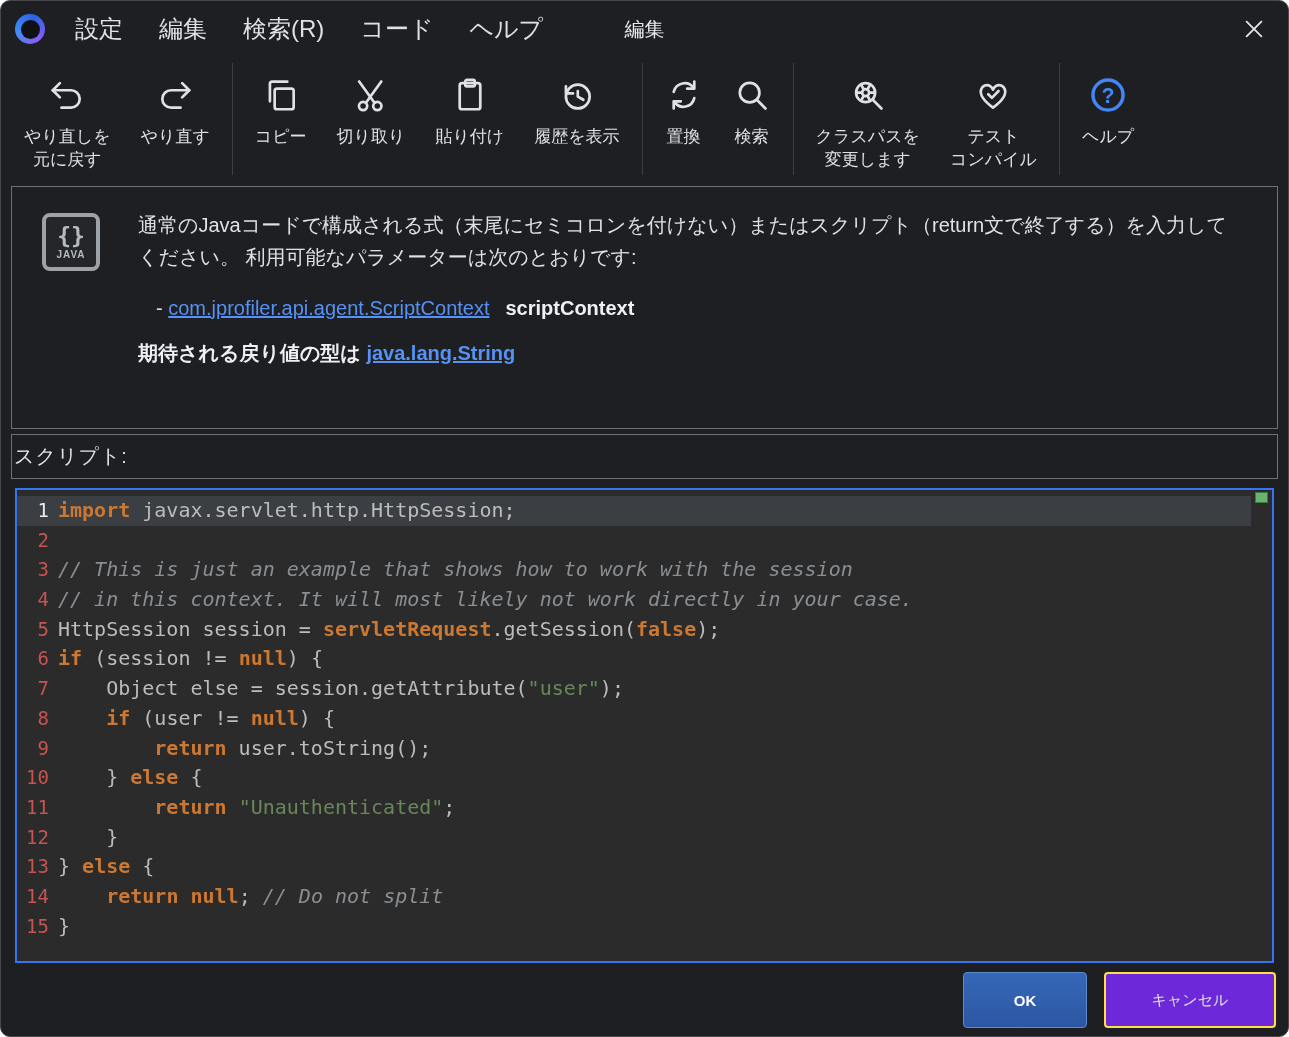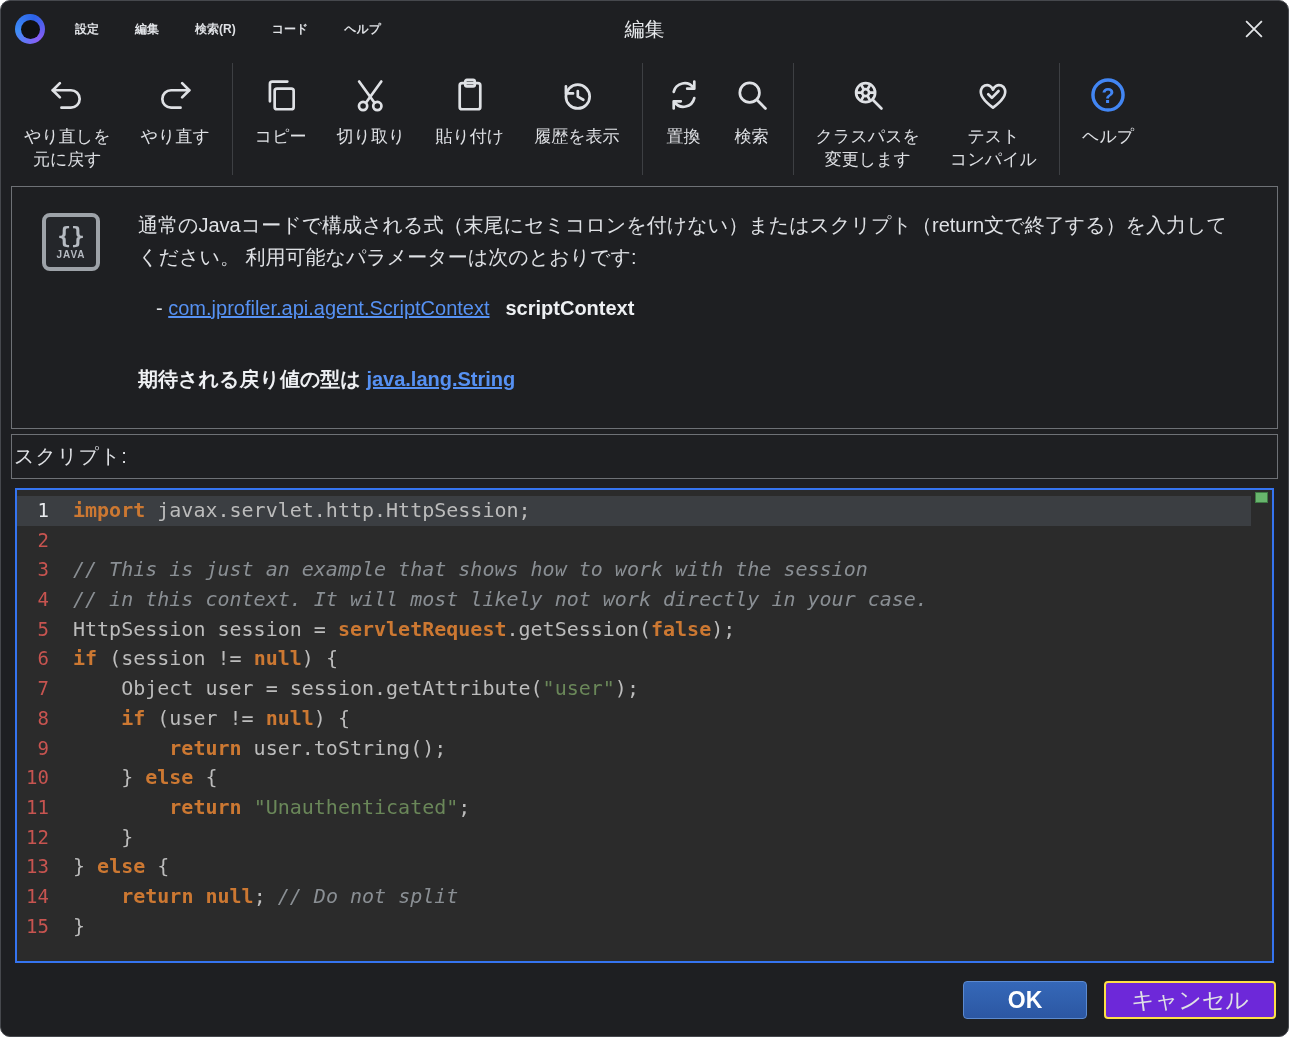--- a/index.html
+++ b/index.html
@@ -7,21 +7,21 @@
                font-family: "Liberation Sans", sans-serif; }
   .dialog { position: absolute; inset: 0; background: #1e1f22; color: #dfe1e5;
             border: 1px solid #46484d; border-radius: 10px; overflow: hidden; }
 
   
   .titlebar { height: 56px; display: flex; align-items: center; padding: 0 16px 0 14px; position: relative; }
   .app-icon { width: 30px; height: 30px; border-radius: 50%; flex: 0 0 auto; margin-right: 30px;
               background: conic-gradient(from 140deg, #8a5cf6, #3f8df6, #2b62e8, #8a5cf6);
               display: flex; align-items: center; justify-content: center; }
   .app-icon-inner { width: 19px; height: 19px; border-radius: 50%; background: #101114; }
-  .menu-item { font-size: 12px; margin-right: 36px; cursor: default; font-weight: bold; }
+  .menu-item { font-size: 24px; margin-right: 36px; cursor: default; }
   .win-title { position: absolute; left: 50%; transform: translateX(-50%); font-size: 20px; color: #e8eaed; }
   .close-btn { margin-left: auto; width: 36px; height: 36px; background: transparent; border: none;
                display: flex; align-items: center; justify-content: center; cursor: pointer; }
   .close-btn svg { width: 18px; height: 18px; stroke: #e3e5e8; stroke-width: 1.6; fill: none; }
 
   
   .toolbar { height: 124px; display: flex; align-items: stretch; padding: 0 8px; }
   .tb-btn { display: flex; flex-direction: column; align-items: center; padding: 12px 15px 6px; cursor: pointer; }
   .tb-icon { height: 52px; display: flex; align-items: center; justify-content: center; }
   .tb-icon svg { width: 38px; height: 38px; stroke: #dfe1e5; stroke-width: 1.7; fill: none;
@@ -38,49 +38,49 @@
                background: #24262a; display: flex; flex-direction: column; align-items: center;
                justify-content: center; flex: 0 0 auto; margin-top: 4px; }
   .braces { font-size: 23px; font-weight: bold; line-height: 1; font-family: "DejaVu Sans Mono", monospace; }
   .java-word { font-size: 10px; font-weight: bold; letter-spacing: 1px; margin-top: 1px; }
   .info-text { margin-left: 38px; font-size: 20px; }
   .info-para { line-height: 32px; max-width: 1105px; color: #dfe1e5; }
   .param-list { margin-top: 20px; margin-left: 18px; }
   .param-row { line-height: 31px; }
   .link { color: #5691f3; text-decoration: underline; cursor: pointer; }
   .param-name { font-weight: bold; color: #eef0f3; margin-left: 16px; }
-  .return-line { margin-top: 42px; font-weight: bold; color: #eef0f3; }
+  .return-line { margin-top: 16px; font-weight: bold; color: #eef0f3; }
   .return-line .link { font-weight: bold; }
 
   
   .script-row { margin: 5px 10px 0; border: 1px solid #6e7176; height: 45px; display: flex;
                 align-items: center; padding-left: 2px; font-size: 20px; letter-spacing: 1px; }
 
   
   .editor { margin: 9px 14px 0; height: 475px; border: 2px solid #3574f0; background: #2b2b2b;
             position: relative; overflow: hidden;
             font-family: "DejaVu Sans Mono", monospace; font-size: 20px; cursor: text; }
   .editor-lines { padding-top: 6px; }
   .code-row { display: flex; height: 29.7px; line-height: 29.7px; }
   .code-row.current { background: #3b3e42; }
   .gutter { flex: 0 0 32px; text-align: right; color: #c75450; font-size: 19px; }
   .current .gutter { color: #e8eaed; }
-  .code-text { white-space: pre; margin-left: 24px; color: #bcbcbc; }
+  .code-text { white-space: pre; margin-left: 9px; color: #bcbcbc; }
   .tk-kw { color: #cc7832; font-weight: bold; }
   .tk-param { color: #cc7832; font-weight: bold; }
   .tk-str { color: #6a8759; }
   .tk-comment { color: #8a8f94; font-style: italic; }
   .tk-plain { color: #bcbcbc; }
   .stripe { position: absolute; top: 0; right: 0; bottom: 0; width: 21px; background: #2b2b2b; }
   .marker { width: 13px; height: 11px; margin: 2px auto 0; background: #68b56d; border: 1px solid #3f7a44; }
 
   
   .footer { position: absolute; left: 0; right: 0; bottom: 0; height: 72px; display: flex;
             align-items: center; justify-content: flex-end; gap: 17px; padding: 0 12px; }
-  .btn { height: 38px; border-radius: 4px; font-size: 23px; font-family: inherit; cursor: pointer; }
+  .btn { height: 56px; border-radius: 4px; font-size: 15px; font-family: inherit; cursor: pointer; }
   .btn.ok { width: 124px; background: linear-gradient(#3568b8, #2c57a3); border: 1px solid #5c8ad0;
             color: #ffffff; font-weight: bold; }
   .btn.cancel { width: 172px; background: #6d28d9; border: 2px solid #fde047; color: #dfe1e5; }
 </style>
 </head>
 <body>
 
 <div class="dialog">
 
   <div class="titlebar">
@@ -268,21 +268,21 @@
         <div class="code-row">
           <span class="gutter">5</span>
           <span class="code-text"><span class="tk-plain">HttpSession session = </span><span class="tk-param">servletRequest</span><span class="tk-plain">.getSession(</span><span class="tk-kw">false</span><span class="tk-plain">);</span></span>
         </div>
         <div class="code-row">
           <span class="gutter">6</span>
           <span class="code-text"><span class="tk-kw">if</span><span class="tk-plain"> (session != </span><span class="tk-kw">null</span><span class="tk-plain">) {</span></span>
         </div>
         <div class="code-row">
           <span class="gutter">7</span>
-          <span class="code-text"><span class="tk-plain">    Object user = session.getAttribute(</span><span class="tk-str">"user"</span><span class="tk-plain">);</span></span>
+          <span class="code-text"><span class="tk-plain">    Object else = session.getAttribute(</span><span class="tk-str">"user"</span><span class="tk-plain">);</span></span>
         </div>
         <div class="code-row">
           <span class="gutter">8</span>
           <span class="code-text"><span class="tk-plain">    </span><span class="tk-kw">if</span><span class="tk-plain"> (user != </span><span class="tk-kw">null</span><span class="tk-plain">) {</span></span>
         </div>
         <div class="code-row">
           <span class="gutter">9</span>
           <span class="code-text"><span class="tk-plain">        </span><span class="tk-kw">return</span><span class="tk-plain"> user.toString();</span></span>
         </div>
         <div class="code-row">

